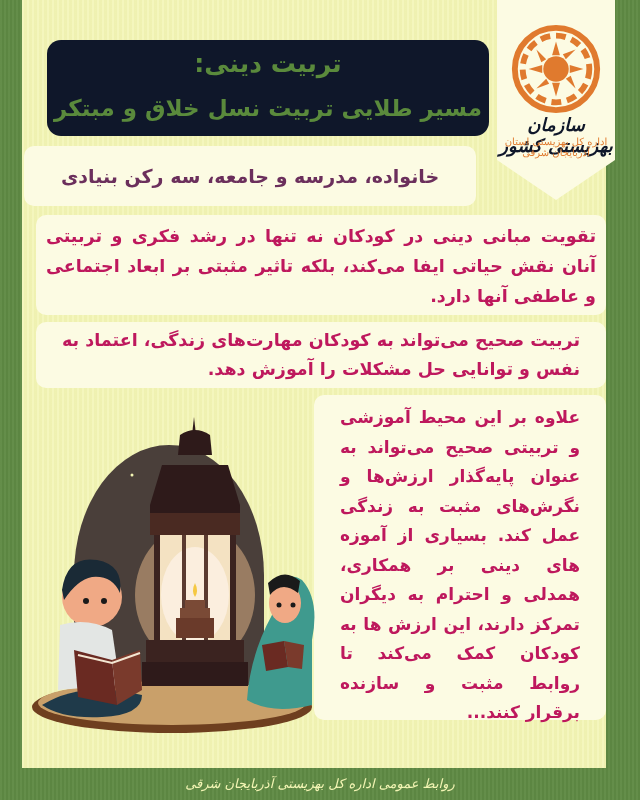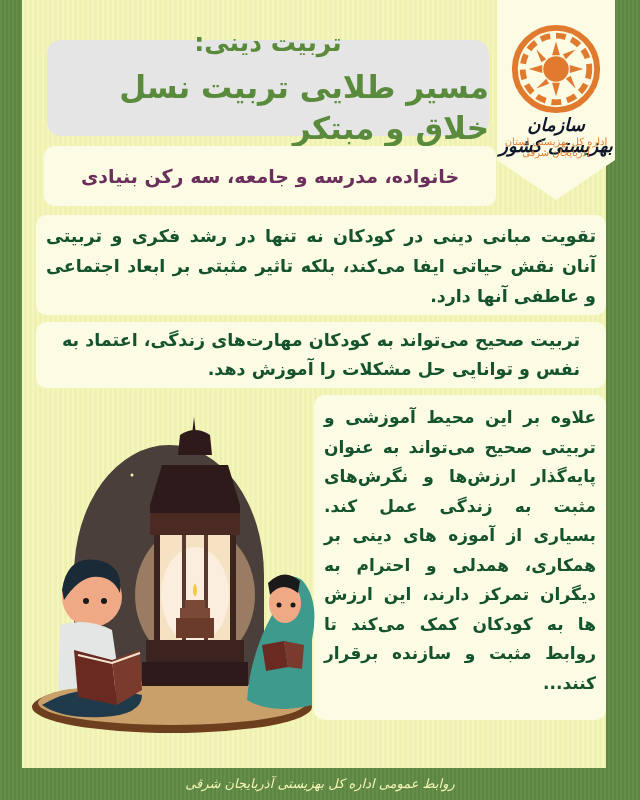--- a/index.html
+++ b/index.html
@@ -30,41 +30,41 @@
     font-size: 18px; font-weight: bold;
   }
   .logo-sub {
     position: absolute; left: 497px; top: 136px; width: 118px;
     text-align: center; direction: rtl;
     color: #e07a2e; font-family: "DejaVu Serif", serif; 
     font-size: 10px;
   }
   .title-box {
     position: absolute; left: 47px; top: 40px; width: 442px; height: 96px;
-    background: #e5e5e5; border-radius: 14px;
+    background: #0f172a; border-radius: 14px;
     display: flex; flex-direction: column; align-items: center; justify-content: center;
     direction: rtl;
     gap: 8px;
   }
   .title-line1 { color: #5a8a3c; font-weight: bold; font-size: 25px; line-height: 32px; }
-  .title-line2 { color: #5a8a3c; font-weight: bold; font-size: 31px; line-height: 41px; }
+  .title-line2 { color: #5a8a3c; font-weight: bold; font-size: 23px; line-height: 41px; }
   .subtitle-box {
-    position: absolute; left: 44px; top: 146px; width: 452px; height: 60px;
+    position: absolute; left: 24px; top: 146px; width: 452px; height: 60px;
     background: #fcfbe3; border-radius: 10px;
     display: flex; flex-direction: column; align-items: center; justify-content: center;
     direction: rtl;
   }
   .subtitle-box span { color: #6b2f5c; font-weight: bold; font-size: 19px; line-height: 25px; }
   .para-box {
     position: absolute; background: #fcfbe3; border-radius: 10px;
-    direction: rtl; text-align: justify; color: #14532d; font-weight: bold;
+    direction: rtl; text-align: justify; color: #be185d; font-weight: bold;
   }
   .para1 { left: 36px; top: 215px; width: 570px; height: 100px; padding: 6px 10px; font-size: 17.5px; line-height: 30px; }
   .para2 { left: 36px; top: 322px; width: 570px; height: 66px; padding: 4px 26px; font-size: 17.5px; line-height: 29px; }
-  .para3 { left: 314px; top: 395px; width: 292px; height: 325px; padding: 8px 10px; font-size: 17px; line-height: 29.5px; }
+  .para3 { left: 314px; top: 395px; width: 292px; height: 325px; padding: 8px 26px; font-size: 17px; line-height: 29.5px; }
   .illustration { position: absolute; left: 22px; top: 405px; width: 295px; height: 330px; }
   .footer {
     position: absolute; left: 0; top: 768px; width: 640px; height: 32px;
     text-align: center; direction: rtl;
     color: #f3f5b4; font-family: "DejaVu Serif", serif; font-style: italic; font-size: 13px; line-height: 32px; border-radius: 15px;
   }
 </style>
 </head>
 <body>
 

